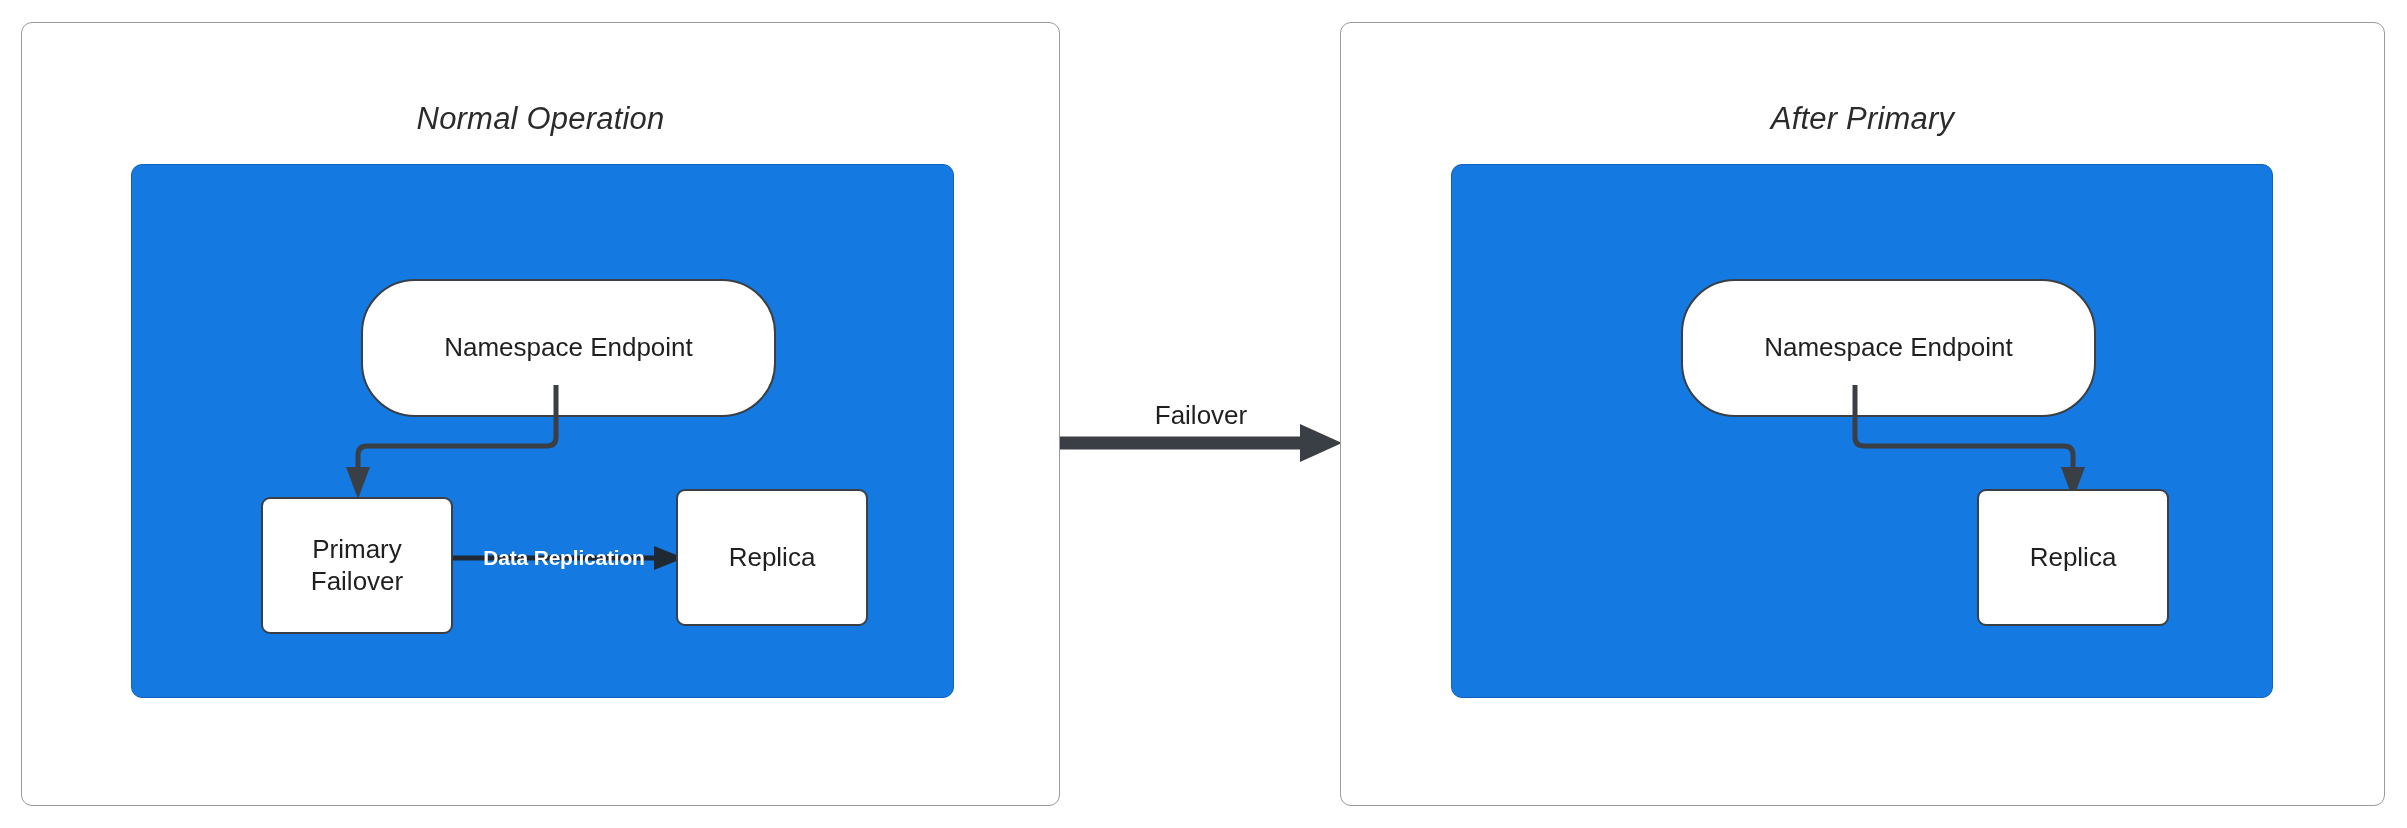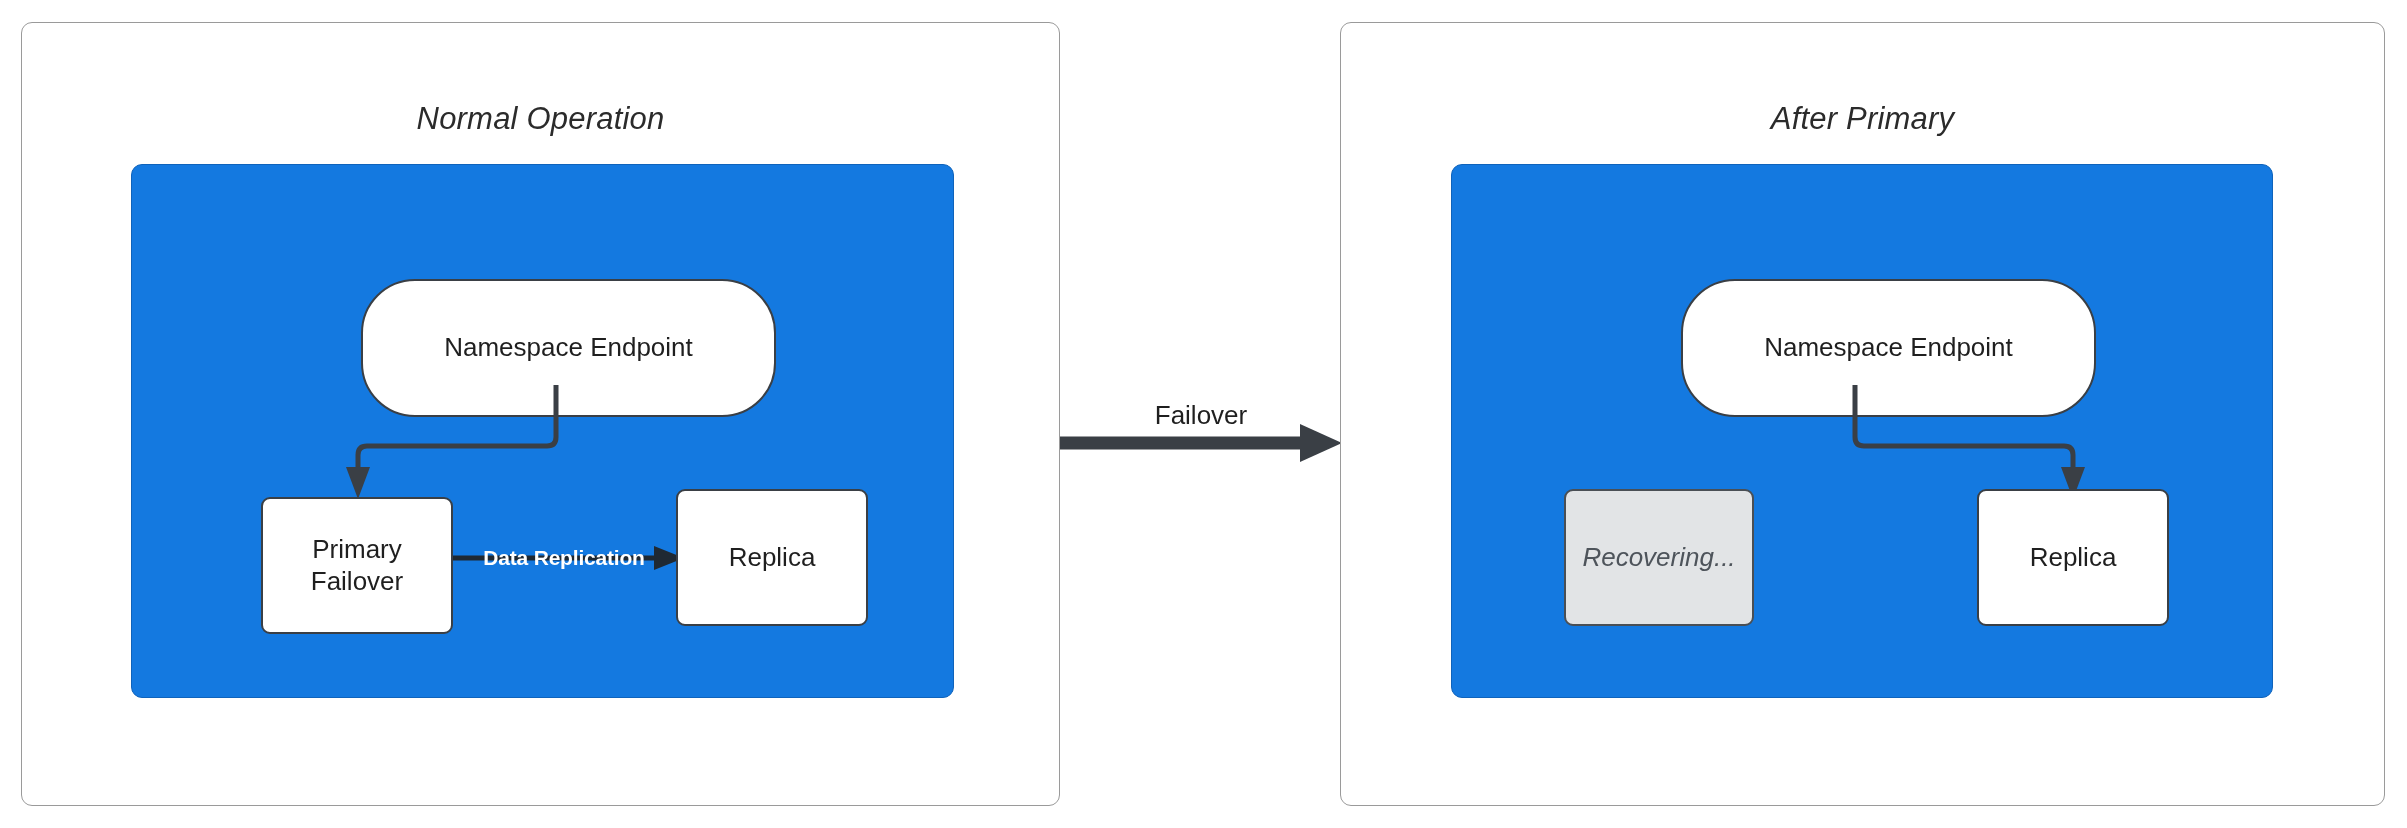--- a/index.html
+++ b/index.html
@@ -94,19 +94,18 @@
 
     <div class="region" id="region-right">
 
       <div class="node node-pill pill-endpoint">Namespace Endpoint</div>
 
       <svg class="conn" style="left:0;top:0;width:822px;height:534px;">
         <path d="M 403,220 L 403,272 Q 403,281 412,281 L 612,281 Q 621,281 621,290 L 621,309" fill="none" stroke="#3A3F45" stroke-width="5" stroke-linecap="butt"></path>
         <polygon points="621,334 609,302 633,302" fill="#3A3F45"></polygon>
       </svg>
 
-      <div class="node node-box muted box-recover">Recovering...</div>
 
       <div class="node node-box box-replica-r">Replica</div>
     </div>
   </div>
 
 </div>
 
 </body></html>

